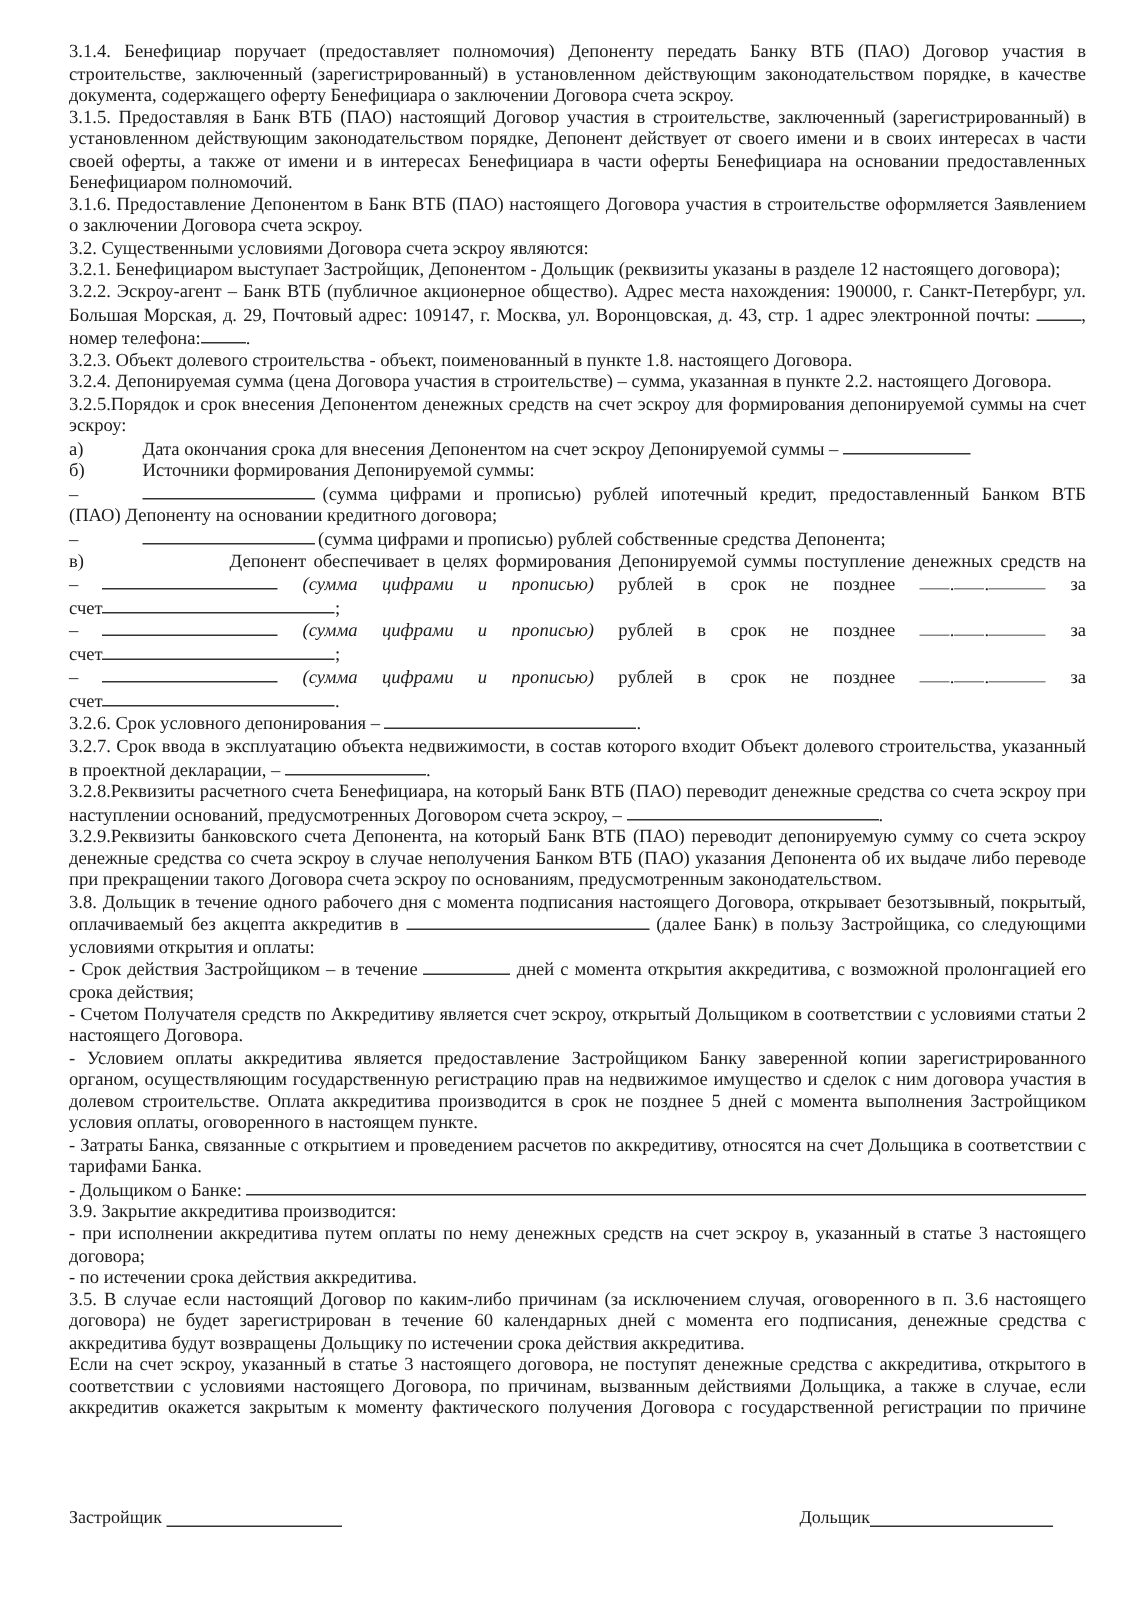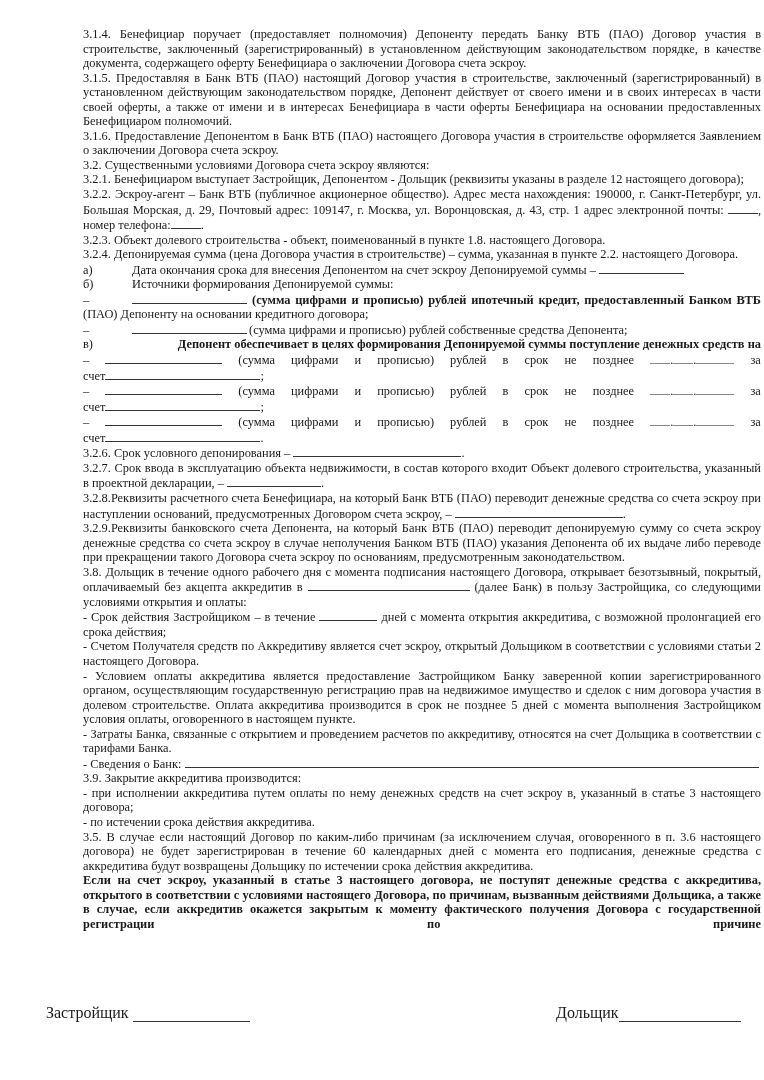--- a/index.html
+++ b/index.html
@@ -1,45 +1,46 @@
 <!DOCTYPE html>
 <html><head>
 <meta charset="utf-8">
 <style>
   html, body { margin:0; padding:0; background:#ffffff; }
   body { width:764px; height:1080px; position:relative; overflow:hidden;
          font-family:"Liberation Serif", "DejaVu Serif", serif; color:#1a1a1a; }
   .page { position:absolute; left:46px; top:27px; width:678px;
-          font-size:12.4px; line-height:14.55px;margin-left:37px; }
+          font-size:12.4px; line-height:14.55px; }
   .p { text-align:justify; text-align-last:left; margin:0; }
-  .jl { text-align:justify; text-align-last:justify;font-weight:bold; }
+  .jl { text-align:justify; text-align-last:justify; }
   .row { display:flex; align-items:baseline; white-space:nowrap; }
   .lbl { display:inline-block; width:49px; }
   .blank { display:inline-block; border-bottom:1px solid #333; height:11px; vertical-align:baseline; }
   .gblank { display:inline-block; border-bottom:1px solid #888; height:11px; }
-  .it { }
+  .it { font-style:italic; }
   .sched { display:flex; justify-content:space-between; align-items:baseline; white-space:nowrap; }
-  .sig { position:absolute; top:1004px; font-size:16px; display:flex; align-items:flex-end; }
+  .sig { position:absolute; top:1004px; font-size:12px; display:flex; align-items:center; }
 </style>
 </head>
 <body>
 
 <div class="page">
 
   <p class="p">3.1.4. Бенефициар поручает (предоставляет полномочия) Депоненту передать Банку ВТБ (ПАО) Договор участия в строительстве, заключенный (зарегистрированный) в установленном действующим законодательством порядке, в качестве документа, содержащего оферту Бенефициара о заключении Договора счета эскроу.</p>
   <p class="p">3.1.5. Предоставляя в Банк ВТБ (ПАО) настоящий Договор участия в строительстве, заключенный (зарегистрированный) в установленном действующим законодательством порядке, Депонент действует от своего имени и в своих интересах в части своей оферты, а также от имени и в интересах Бенефициара в части оферты Бенефициара на основании предоставленных Бенефициаром полномочий.</p>
   <p class="p">3.1.6. Предоставление Депонентом в Банк ВТБ (ПАО) настоящего Договора участия в строительстве оформляется Заявлением о заключении Договора счета эскроу.</p>
   <p class="p">3.2. Существенными условиями Договора счета эскроу являются:</p>
   <p class="p">3.2.1. Бенефициаром выступает Застройщик, Депонентом - Дольщик (реквизиты указаны в разделе 12 настоящего договора);</p>
   <p class="p">
     <span>3.2.2. Эскроу-агент – Банк ВТБ (публичное акционерное общество). Адрес места нахождения: 190000, г. Санкт-Петербург, ул. Большая Морская, д. 29, Почтовый адрес: 109147, г. Москва, ул. Воронцовская, д. 43, стр. 1 адрес электронной почты:</span>
     <span class="blank" style="width:30px"></span><span>, номер телефона:</span><span class="blank" style="width:30px"></span><span>.</span>
   </p>
   <p class="p">3.2.3. Объект долевого строительства  - объект, поименованный в пункте 1.8. настоящего Договора.</p>
   <p class="p">3.2.4. Депонируемая сумма (цена Договора участия в строительстве) – сумма, указанная  в пункте 2.2. настоящего Договора.</p>
+  <p class="p">3.2.5.Порядок и срок внесения Депонентом денежных средств на счет эскроу для формирования депонируемой суммы  на счет эскроу:</p>
 
   <div class="row">
     <span class="lbl">а)</span>
     <span>Дата окончания срока для внесения Депонентом на счет эскроу Депонируемой суммы –</span>&nbsp;<span class="blank" style="width:85px"></span>
   </div>
   <div class="row">
     <span class="lbl">б)</span>
     <span>Источники формирования Депонируемой суммы:</span>
   </div>
 
@@ -145,28 +146,28 @@
   </p>
   <p class="p">
     <span>- Срок действия Застройщиком – в течение</span>
     <span class="blank" style="width:58px"></span>
     <span>дней с момента открытия аккредитива, с возможной пролонгацией его срока действия;</span>
   </p>
   <p class="p">- Счетом  Получателя средств по Аккредитиву является счет эскроу, открытый Дольщиком  в соответствии с условиями статьи 2 настоящего Договора.</p>
   <p class="p">- Условием оплаты аккредитива является предоставление Застройщиком Банку заверенной копии зарегистрированного органом, осуществляющим государственную регистрацию прав на недвижимое имущество и сделок с ним договора участия в долевом строительстве. Оплата аккредитива производится в срок  не позднее  5 дней с момента выполнения Застройщиком условия оплаты, оговоренного в настоящем пункте.</p>
   <p class="p">- Затраты Банка, связанные с открытием и проведением расчетов по аккредитиву, относятся на счет Дольщика в соответствии с тарифами Банка.</p>
   <div class="row">
-    <span>- Сведения о Банк:</span>&nbsp;<span class="blank" style="width:574px"></span>
+    <span>- Дольщиком о Банке:</span>&nbsp;<span class="blank" style="width:574px"></span>
   </div>
   <p class="p">3.9. Закрытие аккредитива производится:</p>
   <p class="p">- при исполнении аккредитива путем оплаты по нему денежных средств на счет эскроу в, указанный в статье 3 настоящего договора;</p>
   <p class="p">- по истечении срока действия аккредитива.</p>
   <p class="p">3.5. В случае если настоящий Договор по каким-либо причинам (за исключением случая, оговоренного в п. 3.6  настоящего договора) не будет зарегистрирован в течение 60 календарных дней с момента его подписания, денежные средства с аккредитива будут возвращены Дольщику по истечении срока действия аккредитива.</p>
   <p class="p jl">Если на счет эскроу, указанный в статье 3 настоящего договора, не поступят денежные средства с аккредитива, открытого в соответствии с условиями настоящего Договора, по причинам, вызванным действиями Дольщика, а также в случае, если аккредитив окажется закрытым к моменту фактического получения Договора с государственной регистрации по причине</p>
 </div>
 
 <div class="sig" style="left:46px">
   <span>Застройщик</span>&nbsp;<span class="blank" style="width:117px"></span>
 </div>
-<div class="sig" style="left:556px">
+<div class="sig" style="left:533px">
   <span>Дольщик</span>
     <span class="blank" style="width:122px"></span>
 </div>
 
 </body></html>

